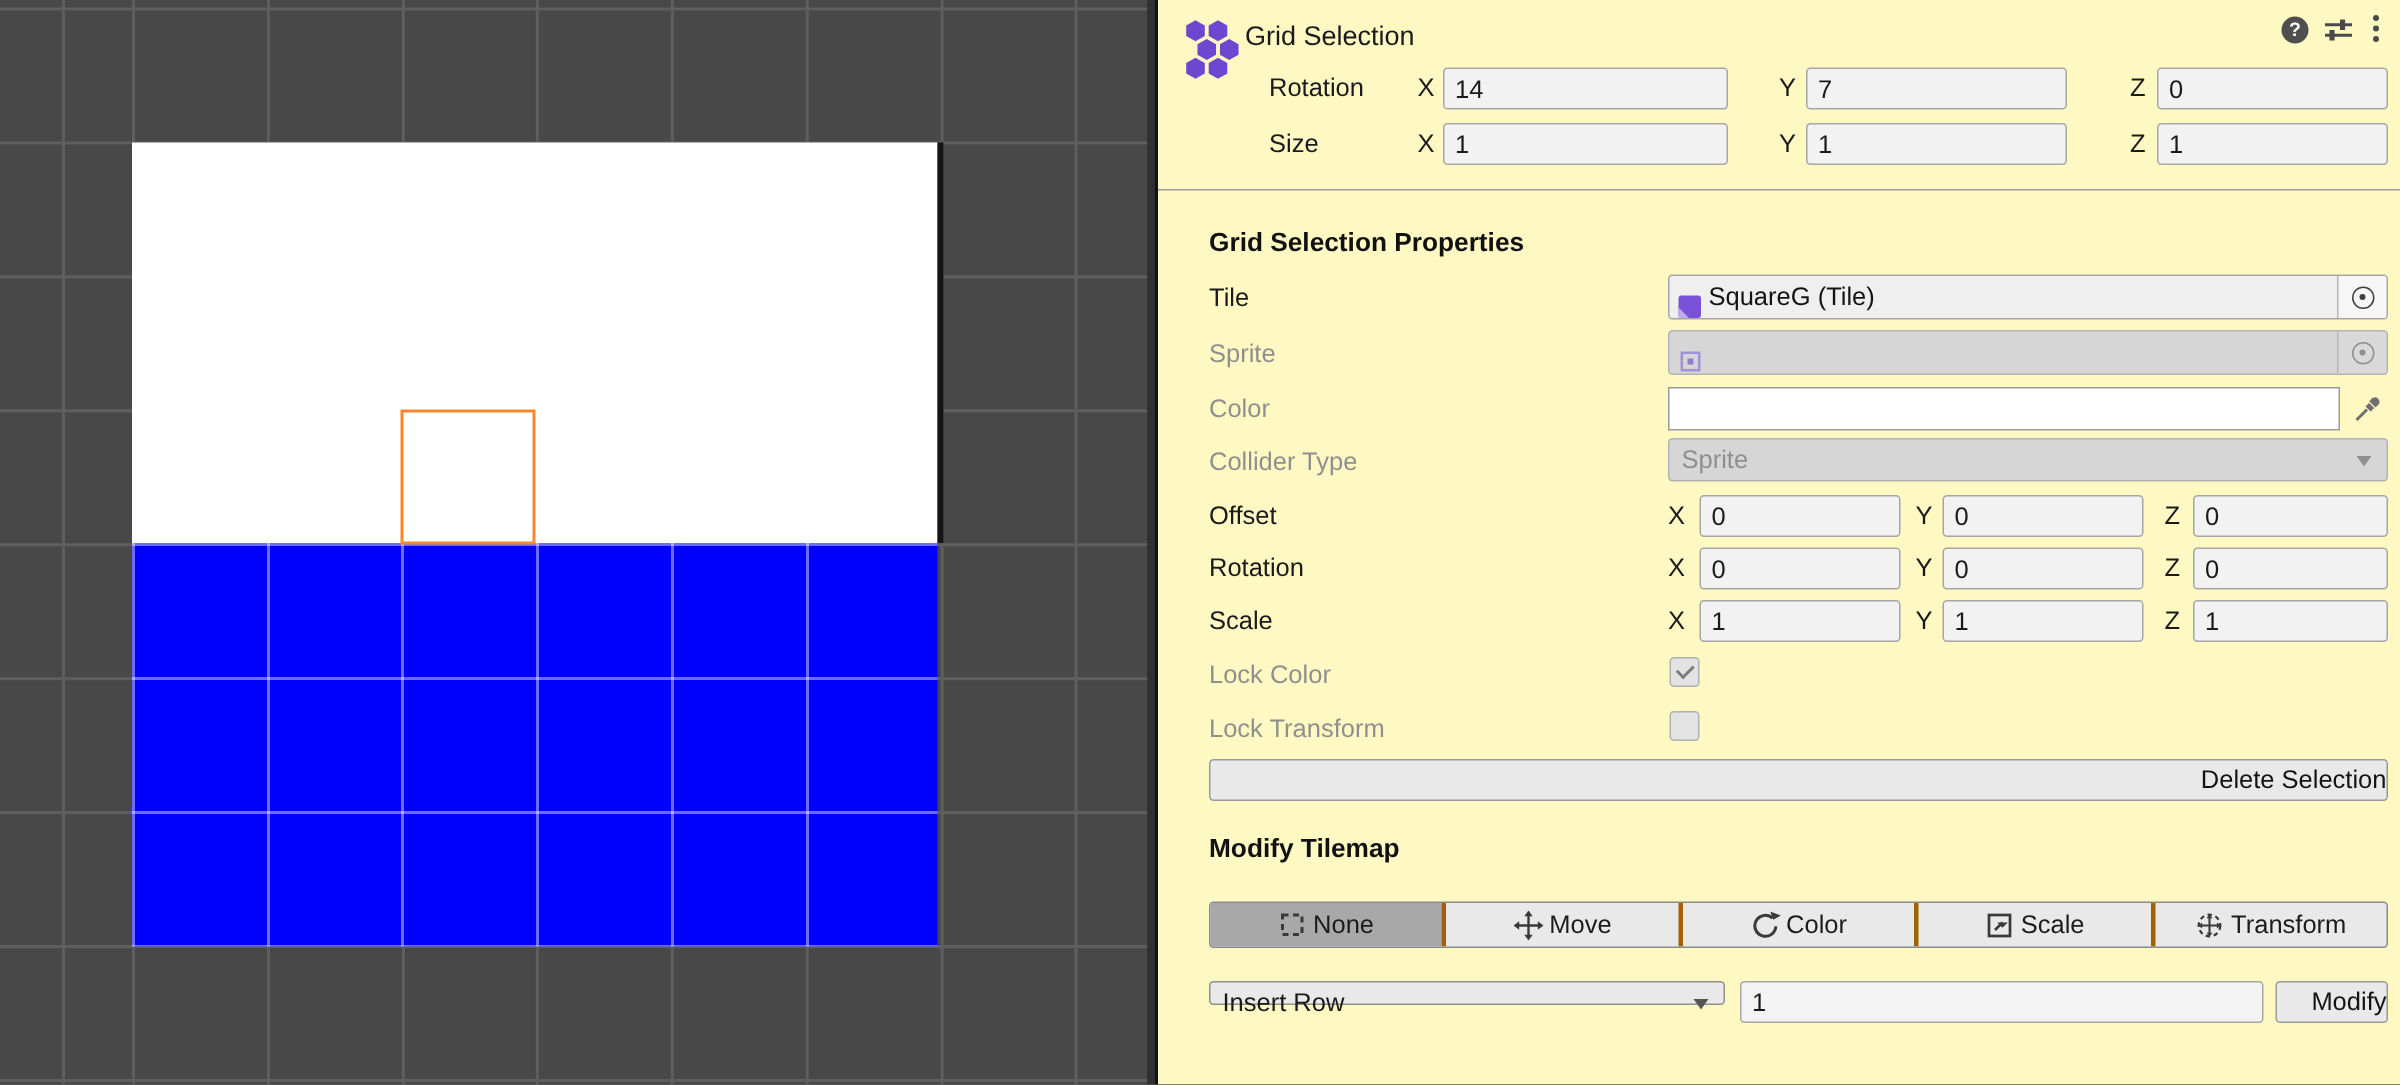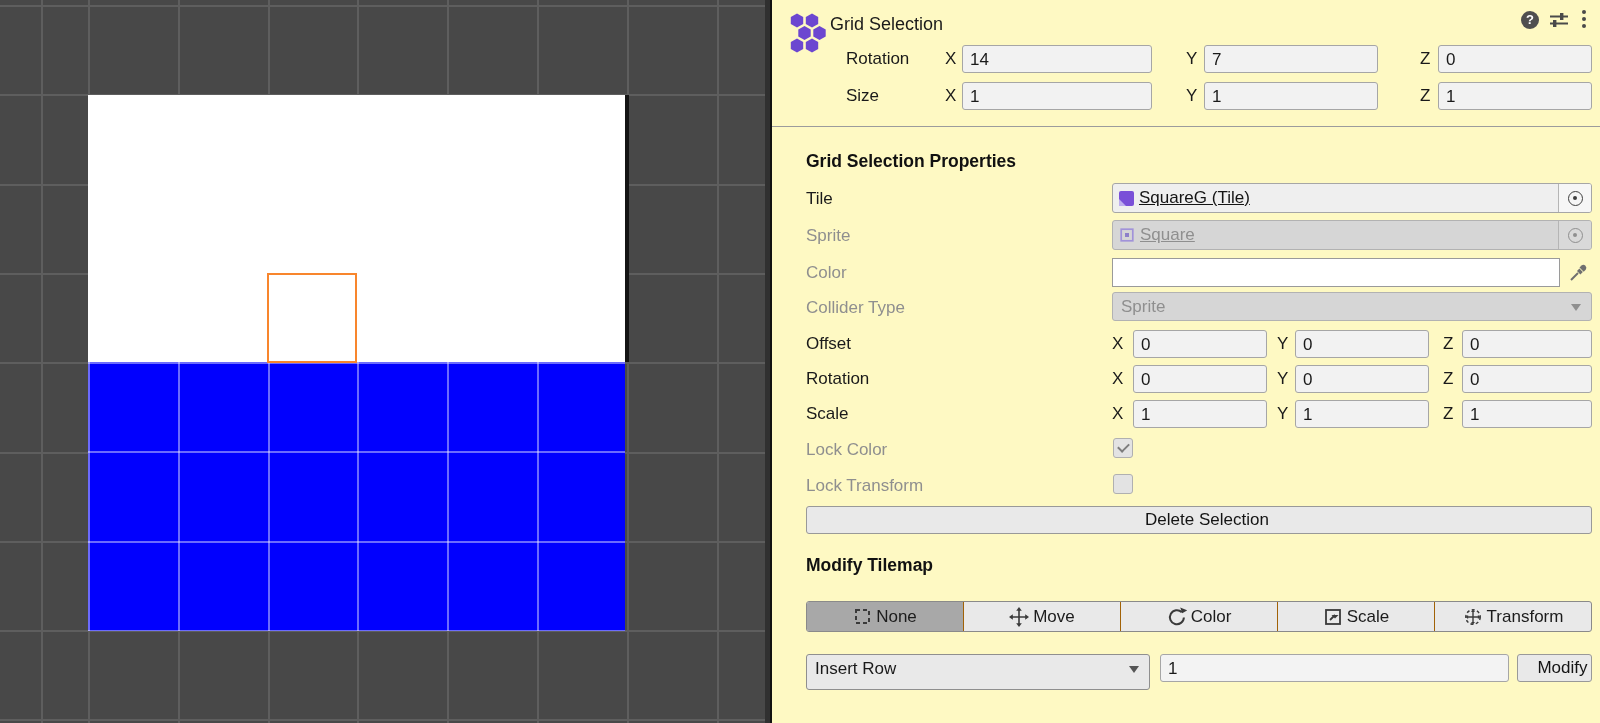--- a/index.html
+++ b/index.html
@@ -34,52 +34,52 @@
   .lbl.dim{color:#8f8f8f;}
   .heading{position:absolute;font-weight:700;color:#111;white-space:nowrap;font-size:17.5px;}
 
   .field{position:absolute;height:28px;line-height:28px;background:#f2f2f2;border:1px solid #a6a6a6;
          border-radius:3px;box-sizing:border-box;padding-left:7px;color:#1a1a1a;overflow:hidden;}
 
   .axis{position:absolute;line-height:28px;color:#1a1a1a;}
 
   
   .objfield{position:absolute;height:30px;background:#efefef;border:1px solid #a6a6a6;border-radius:3px;
-            box-sizing:border-box;display:flex;align-items:center;padding-left:6px;gap:5px;overflow:hidden;text-decoration:underline;}
+            box-sizing:border-box;display:flex;align-items:flex-end;padding-left:6px;gap:5px;overflow:hidden;}
   .objfield.dis{background:#d6d6d6;border-color:#b2b2b2;color:#8f8f8f;}
   .objfield .txt{flex:1;line-height:28px;white-space:nowrap;}
   .picker{position:absolute;right:0;top:0;bottom:0;width:32px;display:flex;align-items:center;
           justify-content:center;border-left:1px solid #b5b5b5;background:#f6f6f6;}
   .objfield.dis .picker{background:#d9d9d9;}
   .ring{width:15px;height:15px;border:1.6px solid #3f3f3f;border-radius:50%;position:relative;box-sizing:border-box;}
   .ring::after{content:"";position:absolute;left:50%;top:50%;width:4px;height:4px;margin:-2px 0 0 -2px;
                border-radius:50%;background:#3f3f3f;}
   .ring.dim{border-color:#8f8f8f;}.ring.dim::after{background:#8f8f8f;}
 
   .swatch{position:absolute;height:29px;background:#ffffff;border:1px solid #9a9a9a;box-sizing:border-box;}
 
   .drop{position:absolute;height:29px;line-height:27px;background:#d6d6d6;border:1px solid #b2b2b2;
         border-radius:3px;box-sizing:border-box;padding-left:8px;color:#8f8f8f;}
   .drop .arr{position:absolute;right:10px;top:11px;width:0;height:0;
              border-left:5.5px solid transparent;border-right:5.5px solid transparent;border-top:7px solid #8f8f8f;}
-  .drop.en{background:#e9e9e9;border-color:#8f8f8f;color:#1a1a1a;height:36px;}
+  .drop.en{background:#e9e9e9;border-color:#8f8f8f;color:#1a1a1a;height:16px;}
   .drop.en .arr{border-top-color:#555;}
 
   .checkbox{position:absolute;width:20px;height:20px;background:#e3e3e3;border:1px solid #b0b0b0;
             border-radius:3px;box-sizing:border-box;}
   .checkbox.checked::after{content:"";position:absolute;left:4px;top:4px;width:9px;height:5px;
             border-left:2.4px solid #7d7d7d;border-bottom:2.4px solid #7d7d7d;transform:rotate(-45deg);}
 
   .btn{position:absolute;background:#e9e9e9;border:1px solid #999;border-radius:3px;box-sizing:border-box;
-       text-align:center;color:#141414;cursor:default;padding-left:16px;}
+       text-align:right;color:#141414;cursor:default;padding-left:16px;}
   .btn.h28{height:28px;line-height:26px;}
 
   .toolbar{position:absolute;left:34px;top:601px;width:786px;height:31px;border:1px solid #8a8a8a;
            border-radius:3px;box-sizing:border-box;display:flex;background:#e9e9e9;overflow:hidden;}
-  .tool{flex:1;display:flex;align-items:center;justify-content:center;gap:4px;border-left:1px solid #a16207;
+  .tool{flex:1;display:flex;align-items:center;justify-content:center;gap:4px;border-left:3px solid #a16207;
         font-size:17px;color:#1c1c1c;}
   .tool:first-child{border-left:none;}
   .tool.sel{background:#a8a8a8;}
 
   
   .helpbadge{position:absolute;width:18px;height:18px;border-radius:50%;background:#4f4f4f;color:#fff;
              font-size:13px;font-weight:700;text-align:center;line-height:18px;}
   .kebab{position:absolute;display:flex;flex-direction:column;gap:3px;}
   .kebab i{width:4px;height:4px;border-radius:50%;background:#4a4a4a;}
 
@@ -159,21 +159,20 @@
           <span class="ring"></span>
         </span>
     </div>
 
     <div class="lbl dim" style="left:34px;top:222px">Sprite</div>
     <div class="objfield dis" style="left:340px;top:220px;width:480px">
       <svg width="16" height="16" viewBox="0 0 16 16">
         <rect x="2.2" y="2.2" width="11.6" height="11.6" fill="none" stroke="#a193d9" stroke-width="1.7"></rect>
         <rect x="6" y="6" width="4" height="4" fill="#8d7fc9"></rect>
       </svg>
-      <span class="txt">Square</span>
       <span class="picker">
           <span class="ring dim"></span>
         </span>
     </div>
 
     <div class="lbl dim" style="left:34px;top:259px">Color</div>
     <div class="swatch" style="left:340px;top:258px;width:448px"></div>
     <svg class="abs" style="left:796px;top:261px" width="22" height="22" viewBox="0 0 22 22">
       <path d="M3 19 l7-7" stroke="#6f6f6f" stroke-width="2" fill="none"></path>
       <path d="M9 10 l3.4 3.4 2.4-2.4 -3.4-3.4 z" fill="#6f6f6f"></path>

